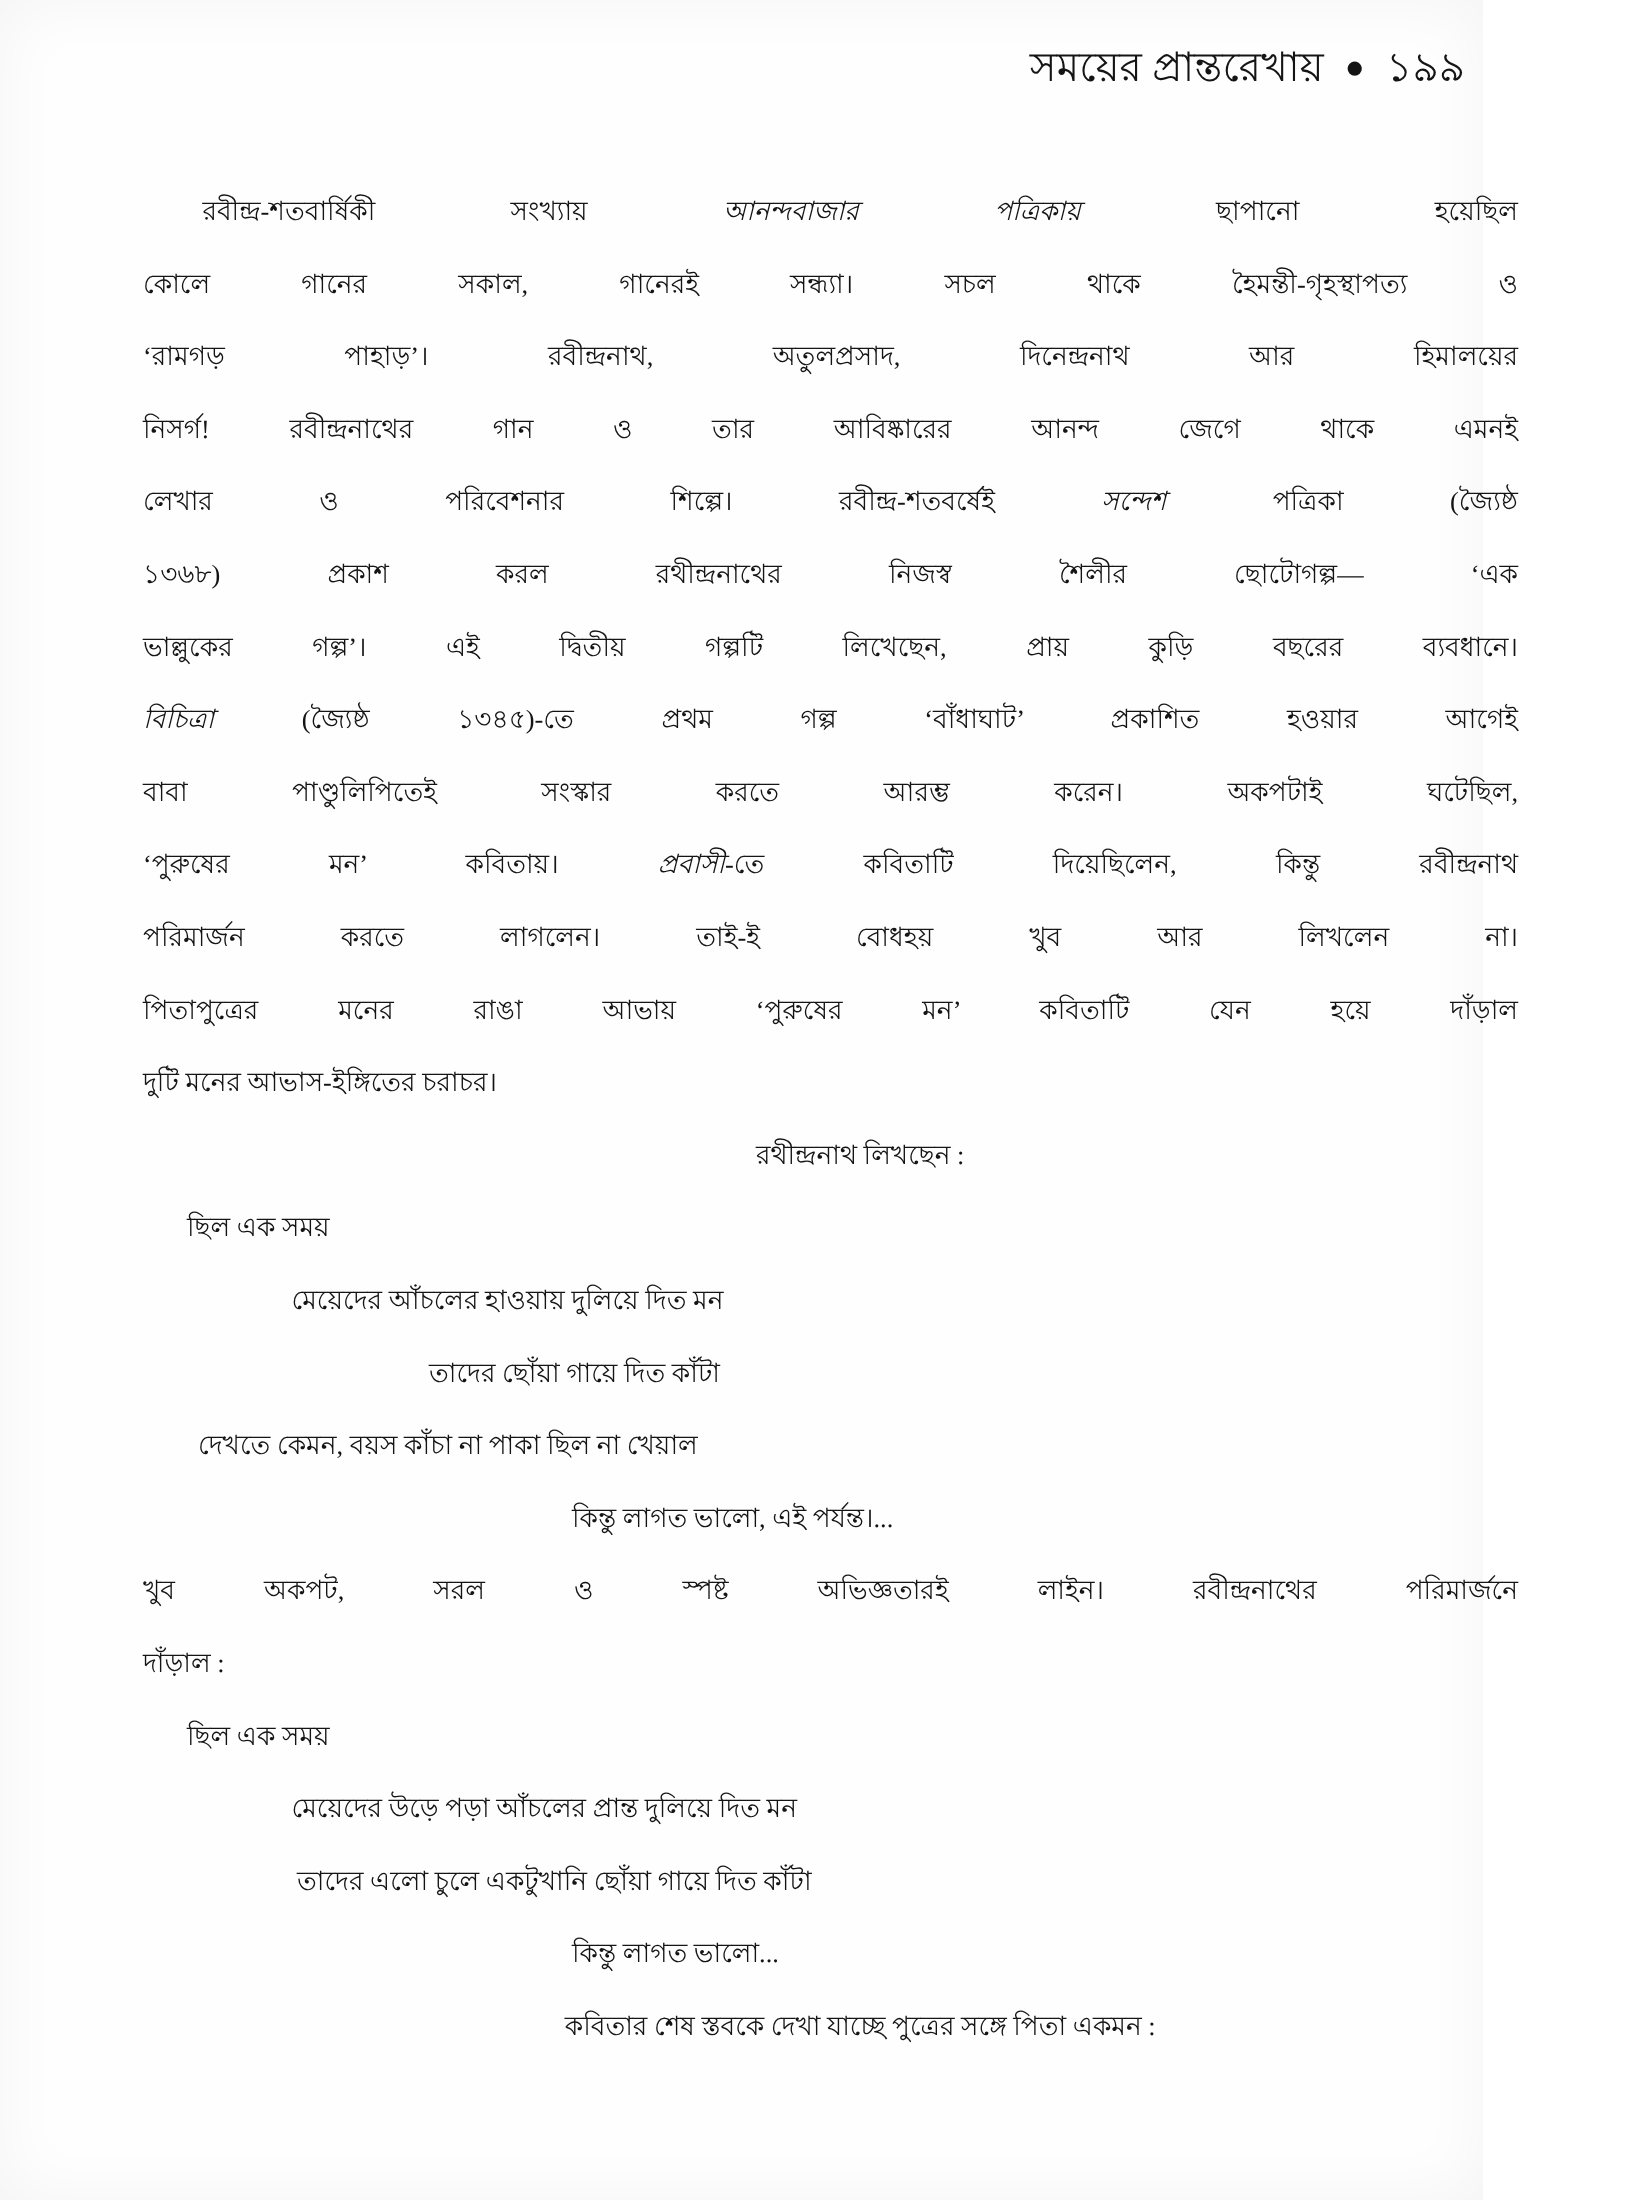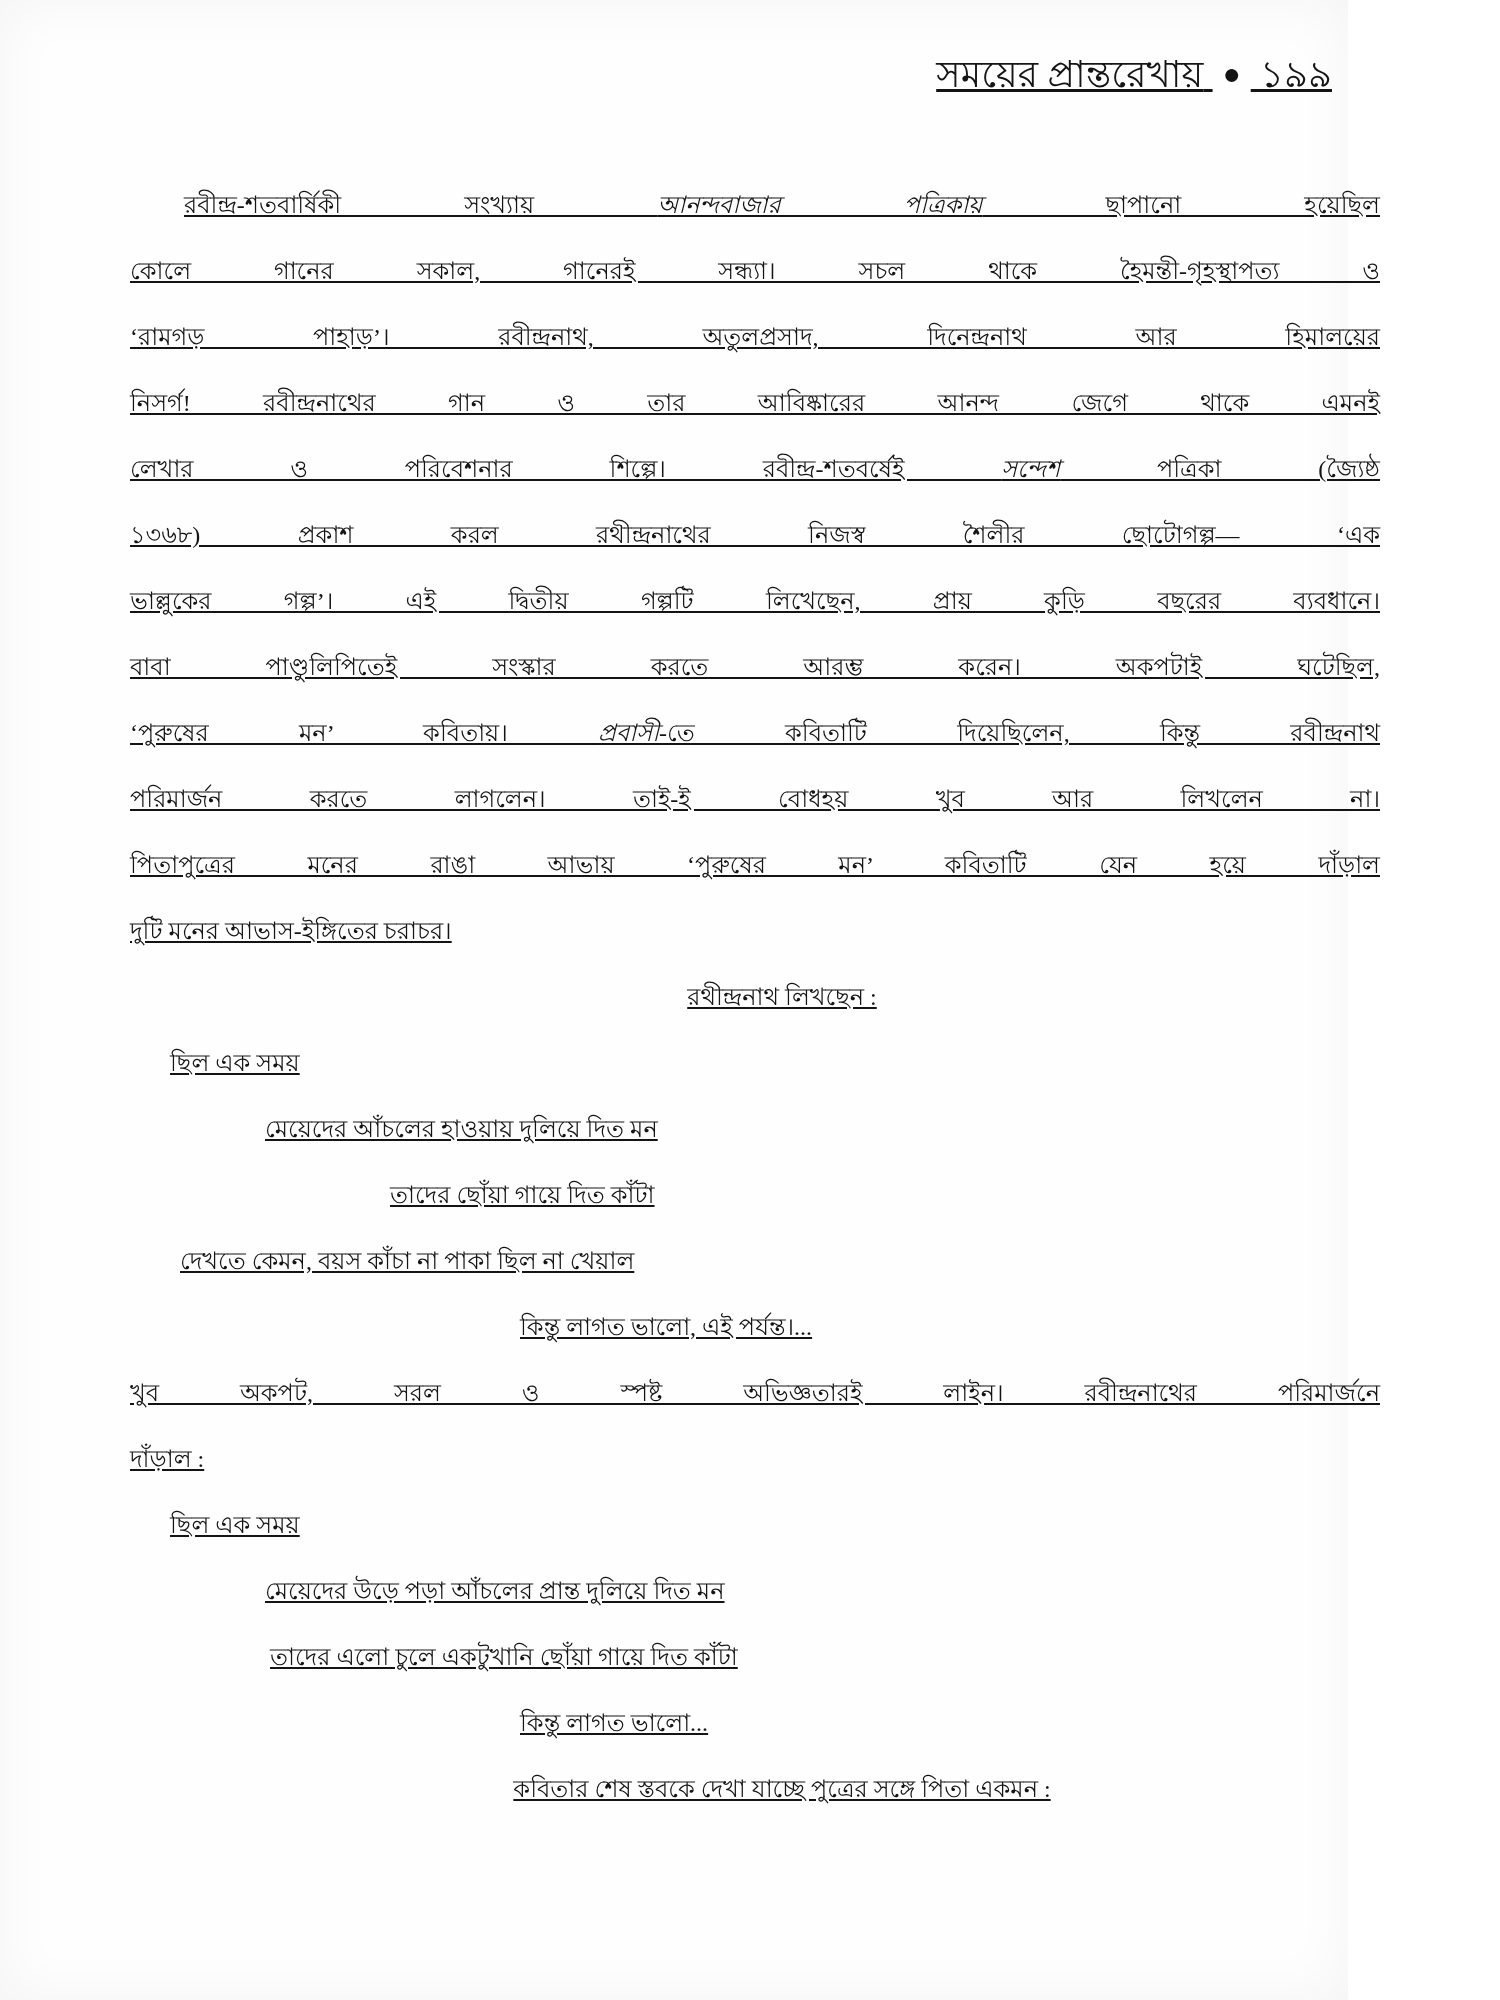--- a/index.html
+++ b/index.html
@@ -12,22 +12,21 @@
   }
   .page {
     position: relative;
     width: 1348px;
     height: 2000px;
     background: #fefefe;
     box-shadow: inset 0 0 60px rgba(0,0,0,0.045);
     font-family: "Liberation Serif", "DejaVu Serif", serif;
     color: #141414;
     box-sizing: border-box;
-    padding: 52px 120px 0 130px;
-    text-decoration: underline;
+    padding: 40px 120px 0 130px;
   }
   .running-head {
     width: 1250px;
     text-align: right;
     padding-right: 48px;
     box-sizing: border-box;
     font-size: 37px;
     line-height: 46px;
     white-space: nowrap;
   }
@@ -76,20 +75,21 @@
   <div class="content">
 
     <div>
       <div class="line just ind"><span>রবীন্দ্র-শতবার্ষিকী সংখ্যায় </span><span class="it">আনন্দবাজার পত্রিকায়</span><span> ছাপানো হয়েছিল</span></div>
       <div class="line just"><span>কোলে গানের সকাল, গানেরই সন্ধ্যা। সচল থাকে হৈমন্তী-গৃহস্থাপত্য ও</span></div>
       <div class="line just"><span>‘রামগড় পাহাড়’। রবীন্দ্রনাথ, অতুলপ্রসাদ, দিনেন্দ্রনাথ আর হিমালয়ের</span></div>
       <div class="line just"><span>নিসর্গ! রবীন্দ্রনাথের গান ও তার আবিষ্কারের আনন্দ জেগে থাকে এমনই</span></div>
       <div class="line just"><span>লেখার ও পরিবেশনার শিল্পে। রবীন্দ্র-শতবর্ষেই </span><span class="it">সন্দেশ</span><span> পত্রিকা (জ্যৈষ্ঠ</span></div>
       <div class="line just"><span>১৩৬৮) প্রকাশ করল রথীন্দ্রনাথের নিজস্ব শৈলীর ছোটোগল্প— ‘এক</span></div>
       <div class="line just"><span>ভাল্লুকের গল্প’। এই দ্বিতীয় গল্পটি লিখেছেন, প্রায় কুড়ি বছরের ব্যবধানে।</span></div>
+      <div class="line just"><span class="it">বিচিত্রা</span><span> (জ্যৈষ্ঠ ১৩৪৫)-তে প্রথম গল্প ‘বাঁধাঘাট’ প্রকাশিত হওয়ার আগেই</span></div>
       <div class="line just"><span>বাবা পাণ্ডুলিপিতেই সংস্কার করতে আরম্ভ করেন। অকপটাই ঘটেছিল,</span></div>
       <div class="line just"><span>‘পুরুষের মন’ কবিতায়। </span><span class="it">প্রবাসী</span><span>-তে কবিতাটি দিয়েছিলেন, কিন্তু রবীন্দ্রনাথ</span></div>
       <div class="line just"><span>পরিমার্জন করতে লাগলেন। তাই-ই বোধহয় খুব আর লিখলেন না।</span></div>
       <div class="line just"><span>পিতাপুত্রের মনের রাঙা আভায় ‘পুরুষের মন’ কবিতাটি যেন হয়ে দাঁড়াল</span></div>
       <div class="line"><span>দুটি মনের আভাস-ইঙ্গিতের চরাচর।</span></div>
     </div>
 
     <div class="line ind">রথীন্দ্রনাথ লিখছেন :</div>
 
     <div>

